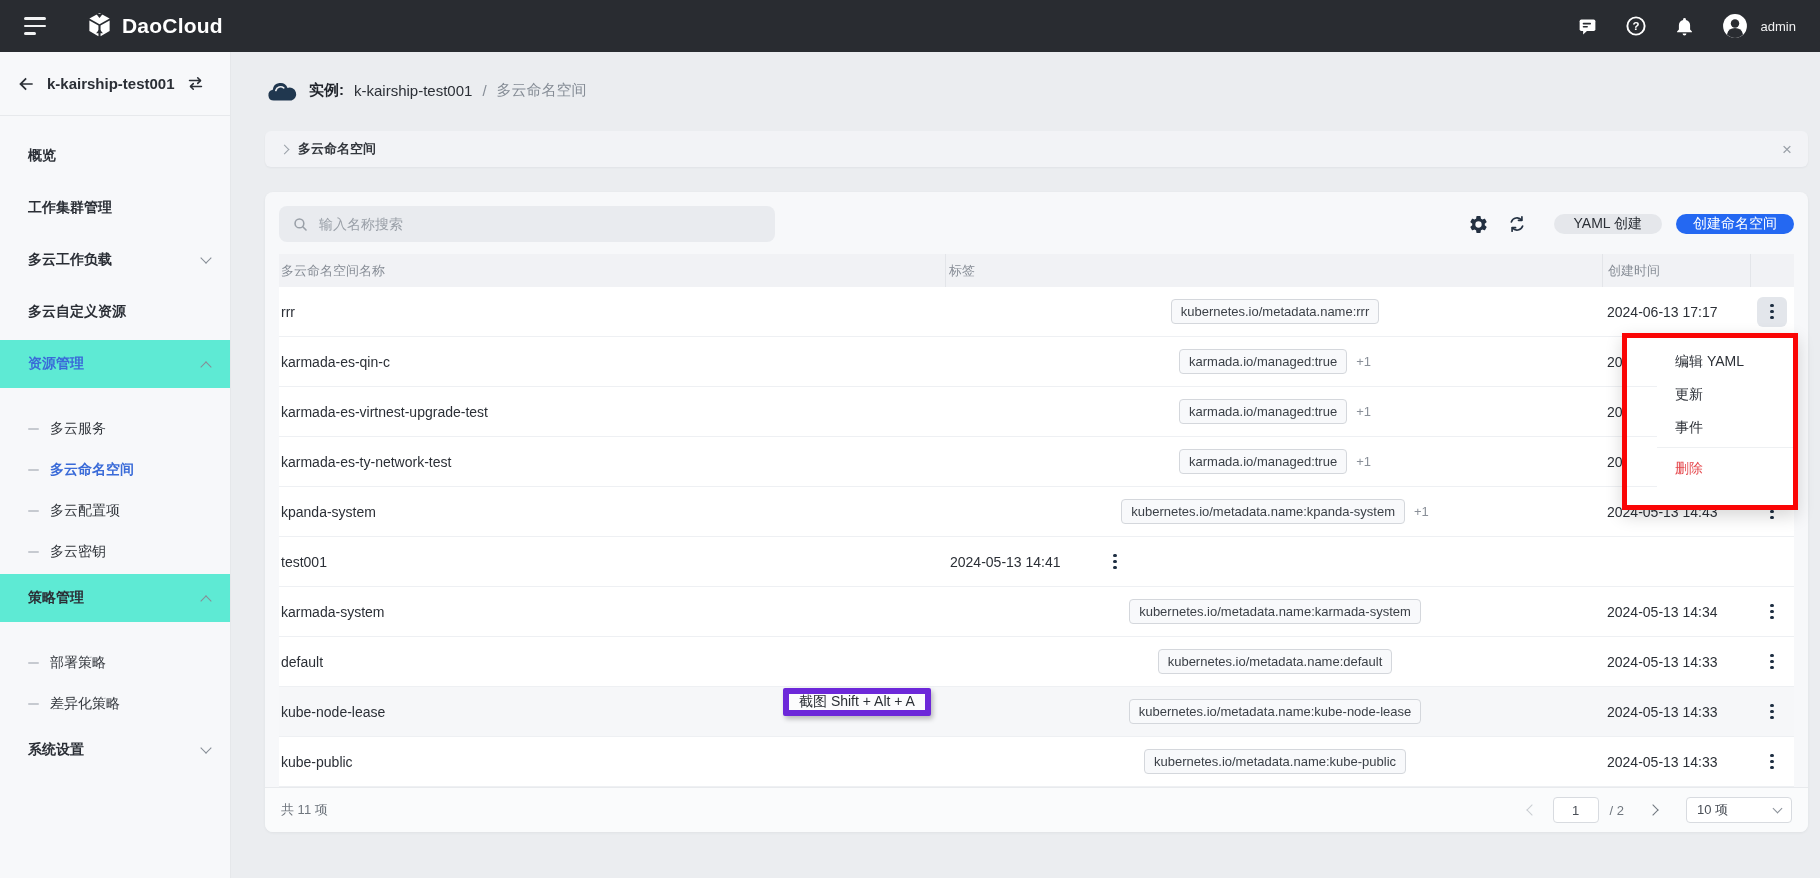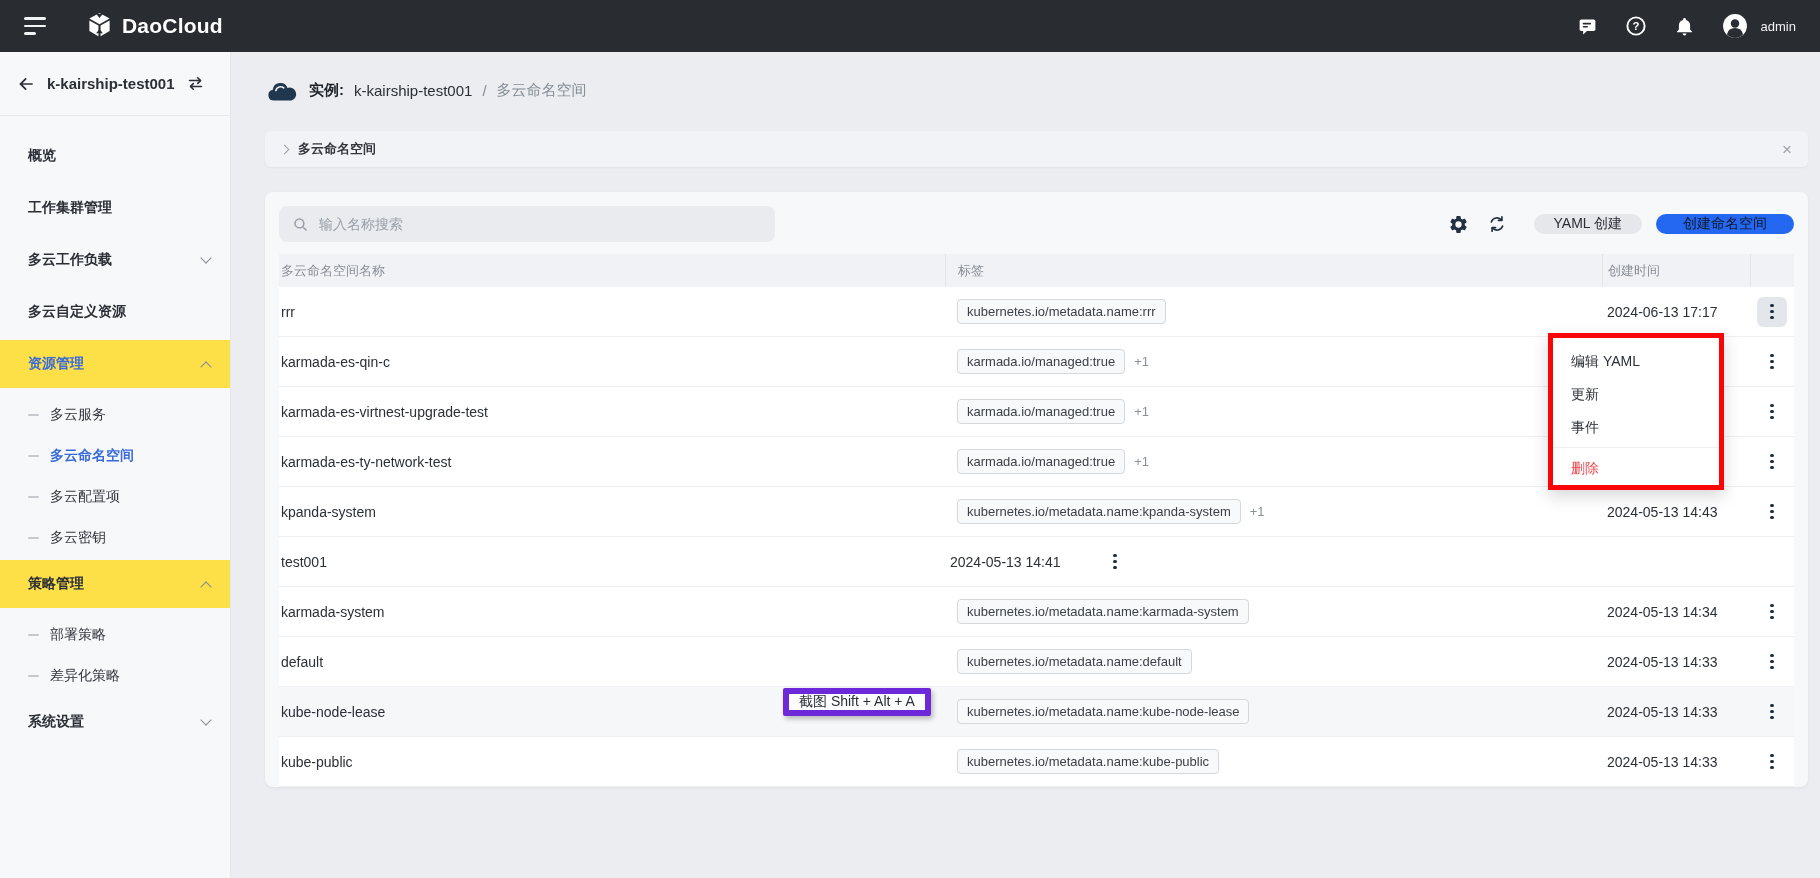--- a/index.html
+++ b/index.html
@@ -25,21 +25,21 @@
   .topbar-right .tb-icon{display:flex;align-items:center;}
   .admin-name{font-size:13px;color:#f0f1f2;margin-left:-14px;}
   
   .layout{display:flex;height:826px;}
   .sidebar{width:231px;background:#f7f8fa;border-right:1px solid #e5e7ea;display:flex;flex-direction:column;flex:none;}
   .instance-row{height:64px;display:flex;align-items:center;gap:11px;padding:0 16px;border-bottom:1px solid #e7e9ec;}
   .instance-name{font-size:15px;font-weight:700;color:#2b2f36;white-space:nowrap;}
   .side-nav{padding-top:14px;}
   .nav-item,.nav-group,.nav-sub{display:flex;align-items:center;padding:0 20px 0 28px;cursor:pointer;}
   .nav-item{height:52px;font-size:14px;font-weight:700;color:#2b2f36;}
-  .nav-group{height:48px;font-size:14px;font-weight:700;color:#2b2f36;background:#fde047;margin:2px 0 6px;}
+  .nav-group{height:48px;font-size:14px;font-weight:700;color:#2b2f36;background:#5eead4;margin:2px 0 20px;}
   .nav-group.active{color:var(--link);}
   .nav-sub{height:41px;font-size:14px;font-weight:500;color:#33373d;gap:11px;}
   .nav-sub.active{color:var(--link);font-weight:700;}
   .nav-sub .dash{width:11px;height:2px;background:#c6cad0;border-radius:1px;flex:none;}
   .chev{width:8px;height:8px;border-right:1.6px solid #868d96;border-bottom:1.6px solid #868d96;margin-left:auto;flex:none;}
   .chev.down{transform:rotate(45deg);margin-top:-4px;}
   .chev.up{transform:rotate(-135deg);margin-top:5px;}
   
   .main{flex:1;display:flex;flex-direction:column;padding:0 12px 0 34px;min-width:0;}
   .instance-header{height:62px;display:flex;align-items:center;gap:10px;padding-top:15px;}
@@ -54,49 +54,49 @@
   .card{margin-top:25px;background:#f7f8fa;border-radius:8px;padding:14px 14px 0;box-shadow:0 1px 3px rgba(40,45,55,.06);display:flex;flex-direction:column;}
   .toolbar{display:flex;align-items:center;height:36px;margin-bottom:12px;}
   .search-box{width:496px;height:36px;background:#e9ebef;border-radius:8px;display:flex;align-items:center;gap:8px;padding:0 13px;}
   .search-input{border:none;outline:none;background:transparent;font-size:14px;color:#3c4148;width:100%;font-family:inherit;}
   .search-input::placeholder{color:#9aa0a8;}
   .toolbar-right{margin-left:auto;display:flex;align-items:center;}
   .icon-btn{width:22px;height:22px;display:flex;align-items:center;justify-content:center;cursor:pointer;}
   .icon-btn + .icon-btn{margin-left:16px;}
   .btn{height:20px;border:none;border-radius:16px;font-size:14px;font-family:inherit;cursor:pointer;display:flex;align-items:center;justify-content:center;}
   .btn-plain{background:#e5e7eb;color:#2b2f36;padding:0 20px;margin-left:26px;font-weight:500;}
-  .btn-primary{background:var(--accent);color:#0f172a;padding:0 27px;margin-left:14px;font-weight:500;}
+  .btn-primary{background:var(--accent);color:#ffffff;padding:0 17px;margin-left:14px;font-weight:500;}
   
   .thead{display:flex;align-items:center;height:33px;background:#f1f2f5;color:#878d96;font-size:13px;}
   .thead .cell{height:100%;display:flex;align-items:center;}
   .thead .col-tags,.thead .col-time,.thead .col-act{border-left:1px solid #e3e5e9;}
   .cell{flex:none;}
   .col-name{width:666px;padding-left:2px;}
-  .col-tags{width:657px;padding-left:12px;}
+  .col-tags{width:657px;padding-left:3px;text-align:center;}
   .col-time{width:148px;padding-left:5px;}
   .col-act{width:44px;display:flex;align-items:center;justify-content:center;}
   .trow{display:flex;align-items:center;height:50px;background:#fff;border-bottom:1px solid #eef0f3;font-size:14px;color:#2b2f36;}
   .trow.hover{background:#f6f7f9;}
   .tag-chip{display:inline-block;padding:4px 9px;border:1px solid #d4d7dc;border-radius:4px;background:#f8f9fb;font-size:13px;color:#3c4148;white-space:nowrap;}
   .tag-extra{margin-left:9px;color:#8a9099;font-size:13px;}
   .kebab{width:30px;height:30px;border-radius:6px;display:flex;flex-direction:column;gap:2.6px;align-items:center;justify-content:center;cursor:pointer;}
   .kebab.open{background:#e3e6eb;}
   .kebab i{width:3.2px;height:3.2px;border-radius:50%;background:#1e2f42;display:block;}
   
   .tfoot{display:flex;align-items:center;height:45px;border-top:1px solid #e8eaed;margin:0 -14px;padding:0 16px;background:#fafbfc;border-radius:0 0 8px 8px;color:#8a9099;font-size:13px;}
   .pager{margin-left:auto;display:flex;align-items:center;gap:11px;}
   .pg-chev{width:8px;height:8px;border-right:1.6px solid;border-bottom:1.6px solid;flex:none;cursor:pointer;}
   .pg-chev.prev{transform:rotate(135deg);color:#c9cdd2;border-color:#c9cdd2;}
   .pg-chev.next{transform:rotate(-45deg);color:#6f767e;border-color:#6f767e;margin-left:14px;}
   .pg-input{width:46px;height:26px;border:1px solid #d8dbe0;border-radius:4px;text-align:center;font-size:13px;color:#4a4f57;background:#fff;font-family:inherit;outline:none;margin-left:6px;}
   .pg-total{color:#6f767e;}
   .pg-size{width:106px;height:26px;border:1px solid #d8dbe0;border-radius:4px;background:#fff;display:flex;align-items:center;padding:0 10px;color:#4a4f57;font-size:13px;margin-left:18px;cursor:pointer;}
   .pg-size .chev{width:7px;height:7px;transform:rotate(45deg);margin-top:-4px;border-color:#8a9099;}
   
-  .annotation-box{position:absolute;left:1548px;top:333px;width:176px;height:157px;border:5px solid var(--annotation);z-index:30;box-shadow:0 6px 16px rgba(0,0,0,.16);}
+  .annotation-box{position:absolute;left:1622px;top:333px;width:176px;height:177px;border:5px solid var(--annotation);z-index:30;box-shadow:0 6px 16px rgba(0,0,0,.16);padding-left:30px;}
   .ctx-menu{width:100%;height:100%;background:#fff;padding:7px 0;}
   .ctx-item{height:33px;display:flex;align-items:center;padding:0 18px;font-size:14px;color:#2b2f36;cursor:pointer;white-space:nowrap;}
   .ctx-item.danger{color:var(--danger);}
   .ctx-divider{height:1px;background:#eef0f2;margin:3px 0 4px;}
   .tooltip{position:absolute;left:783px;top:688px;height:28px;display:flex;align-items:center;padding:0 10px;background:#fcfcfd;border:6px solid #6d28d9;border-radius:2px;box-shadow:2px 3px 5px rgba(0,0,0,.25);font-size:14px;color:#2b2f36;z-index:25;white-space:nowrap;}
 </style>
 </head>
 <body>
 
 <div class="topbar">
@@ -391,20 +391,33 @@
             <div class="cell col-act">
               <div class="kebab">
                 <i></i>
                 <i></i>
                 <i></i>
               </div>
             </div>
           </div>
         </div>
 
+      <div class="tfoot">
+        <span class="pg-total">共 11 项</span>
+        <div class="pager">
+          <span class="pg-chev prev"></span>
+          <input class="pg-input" value="1" style="">
+          <span style="color:#6f767e;">/ 2</span>
+          <span class="pg-chev next"></span>
+          <div class="pg-size">
+            <span>10 项</span>
+            <span class="chev down"></span>
+          </div>
+        </div>
+      </div>
     </div>
   </div>
 </div>
 
 <div class="annotation-box">
   <div class="ctx-menu">
       <div class="ctx-item">编辑 YAML</div>
       <div class="ctx-item">更新</div>
       <div class="ctx-item">事件</div>
       <div class="ctx-divider"></div>

